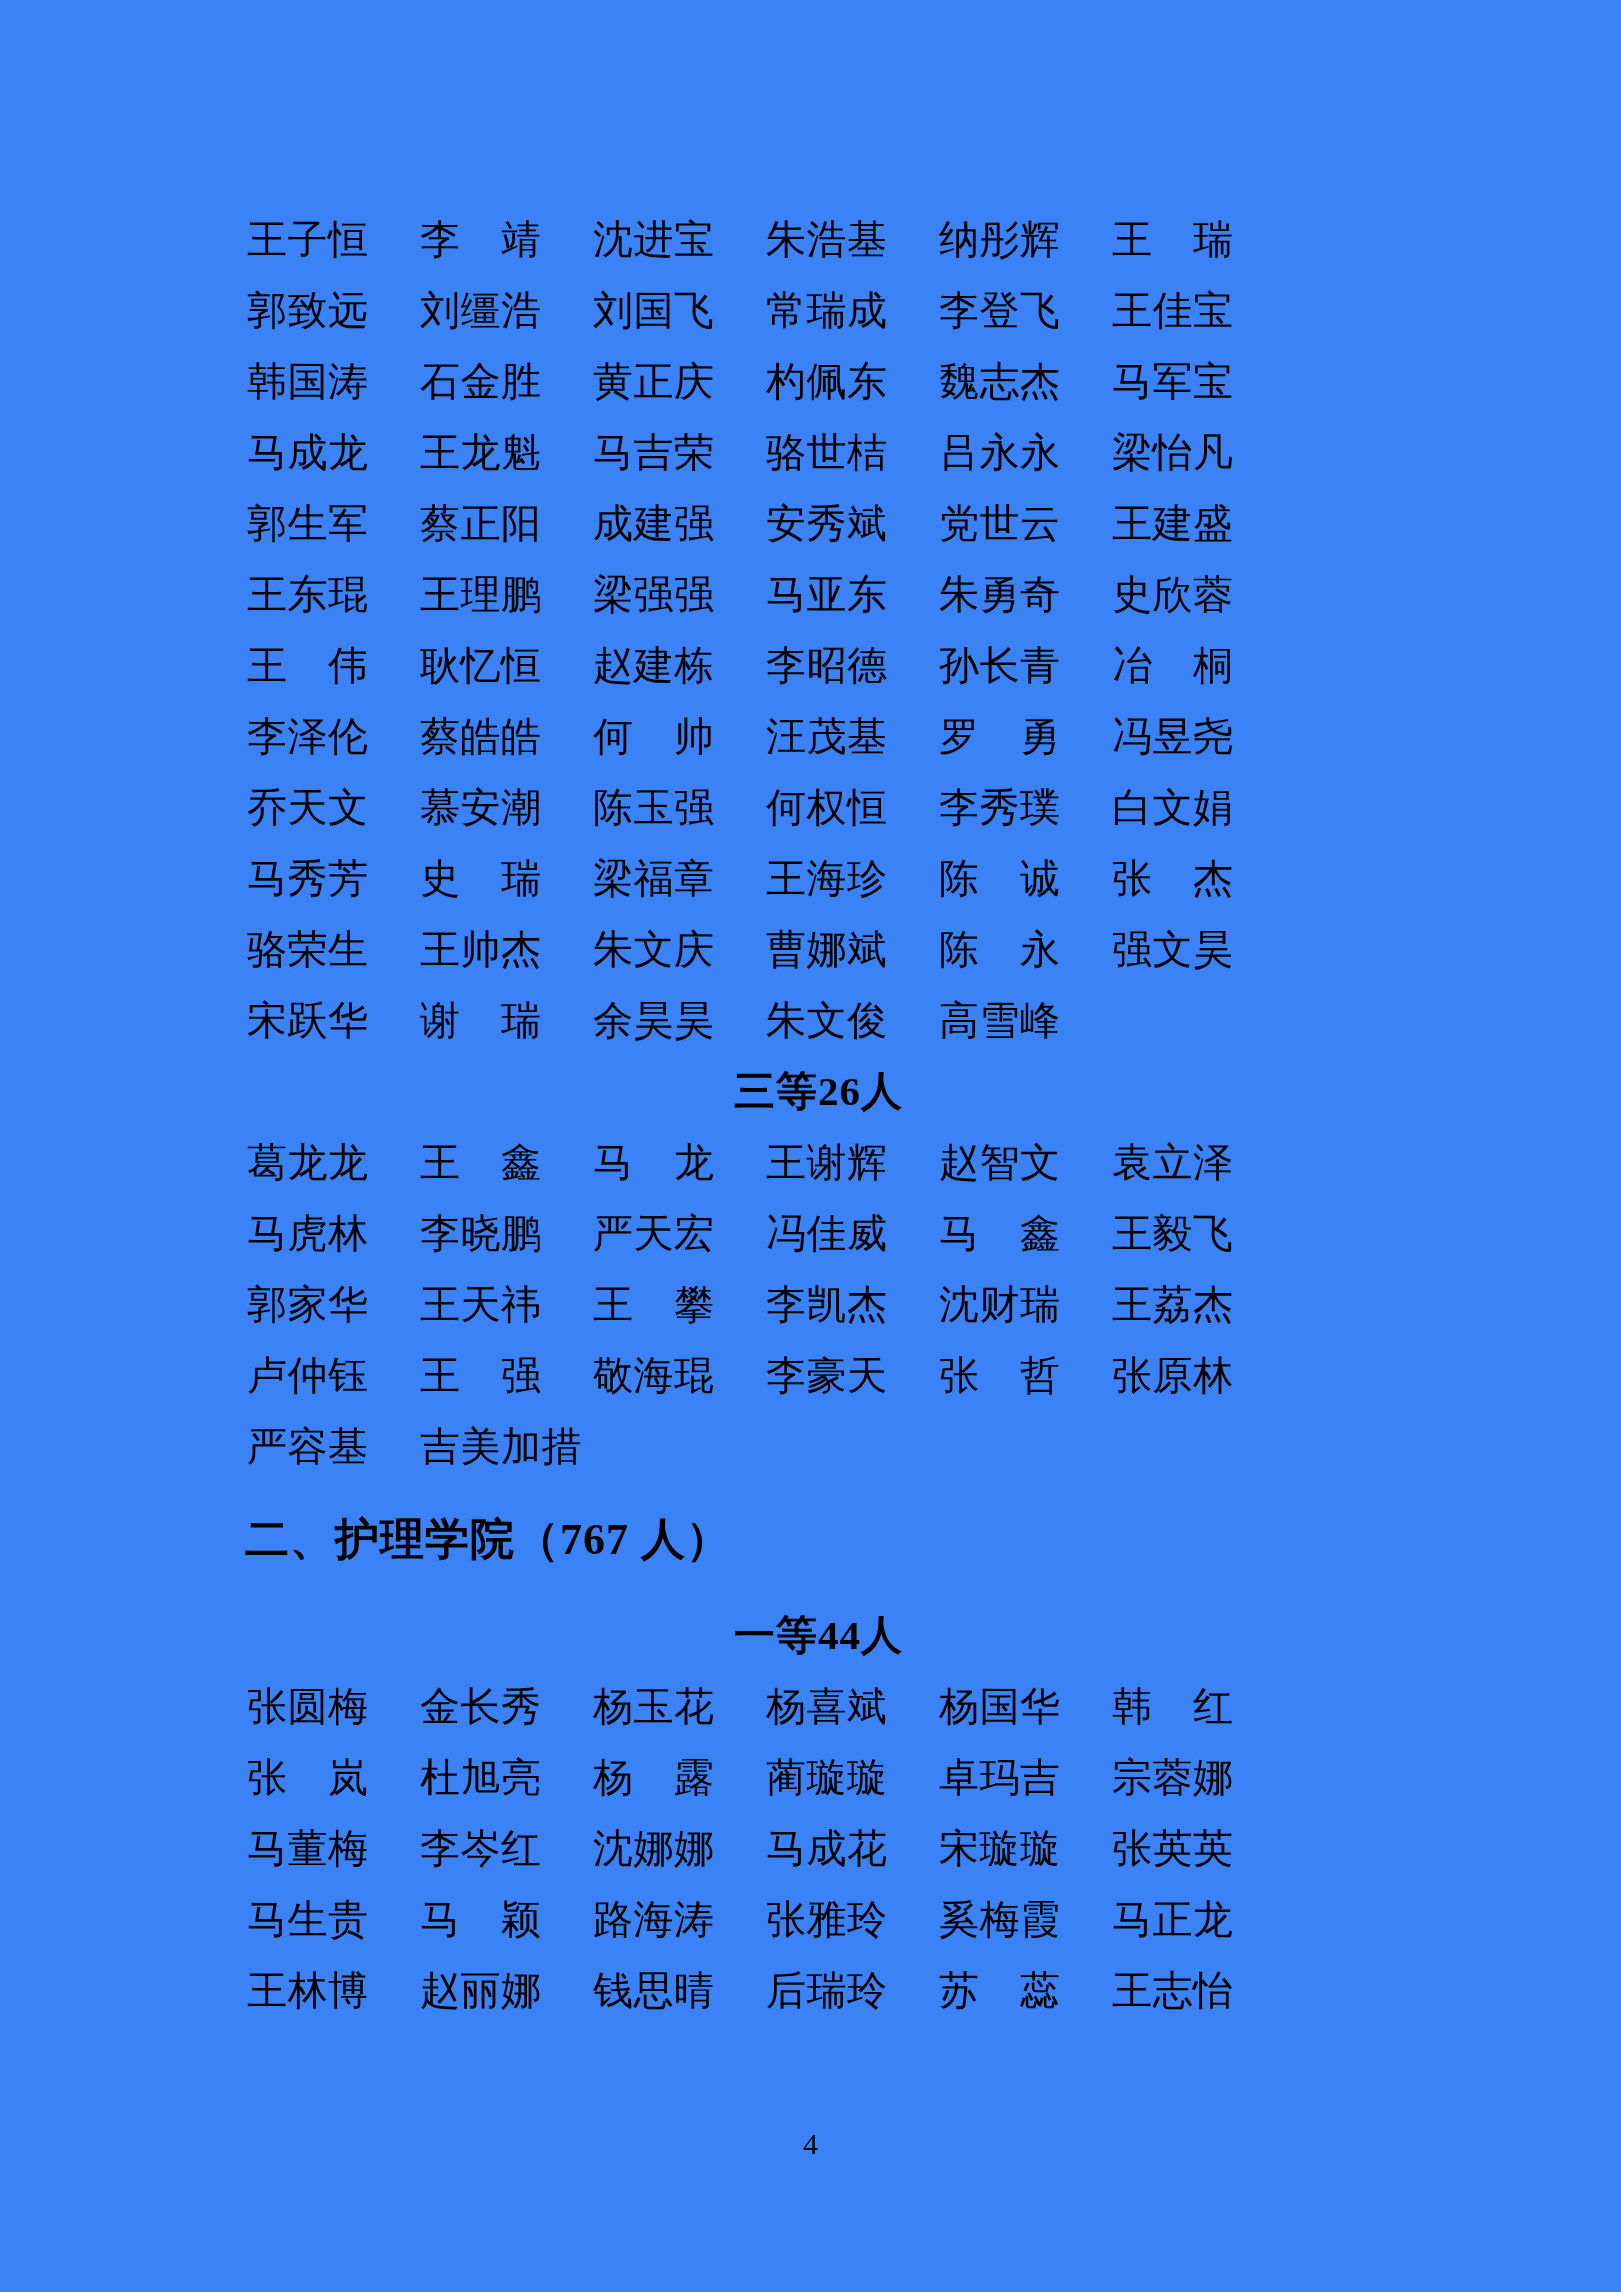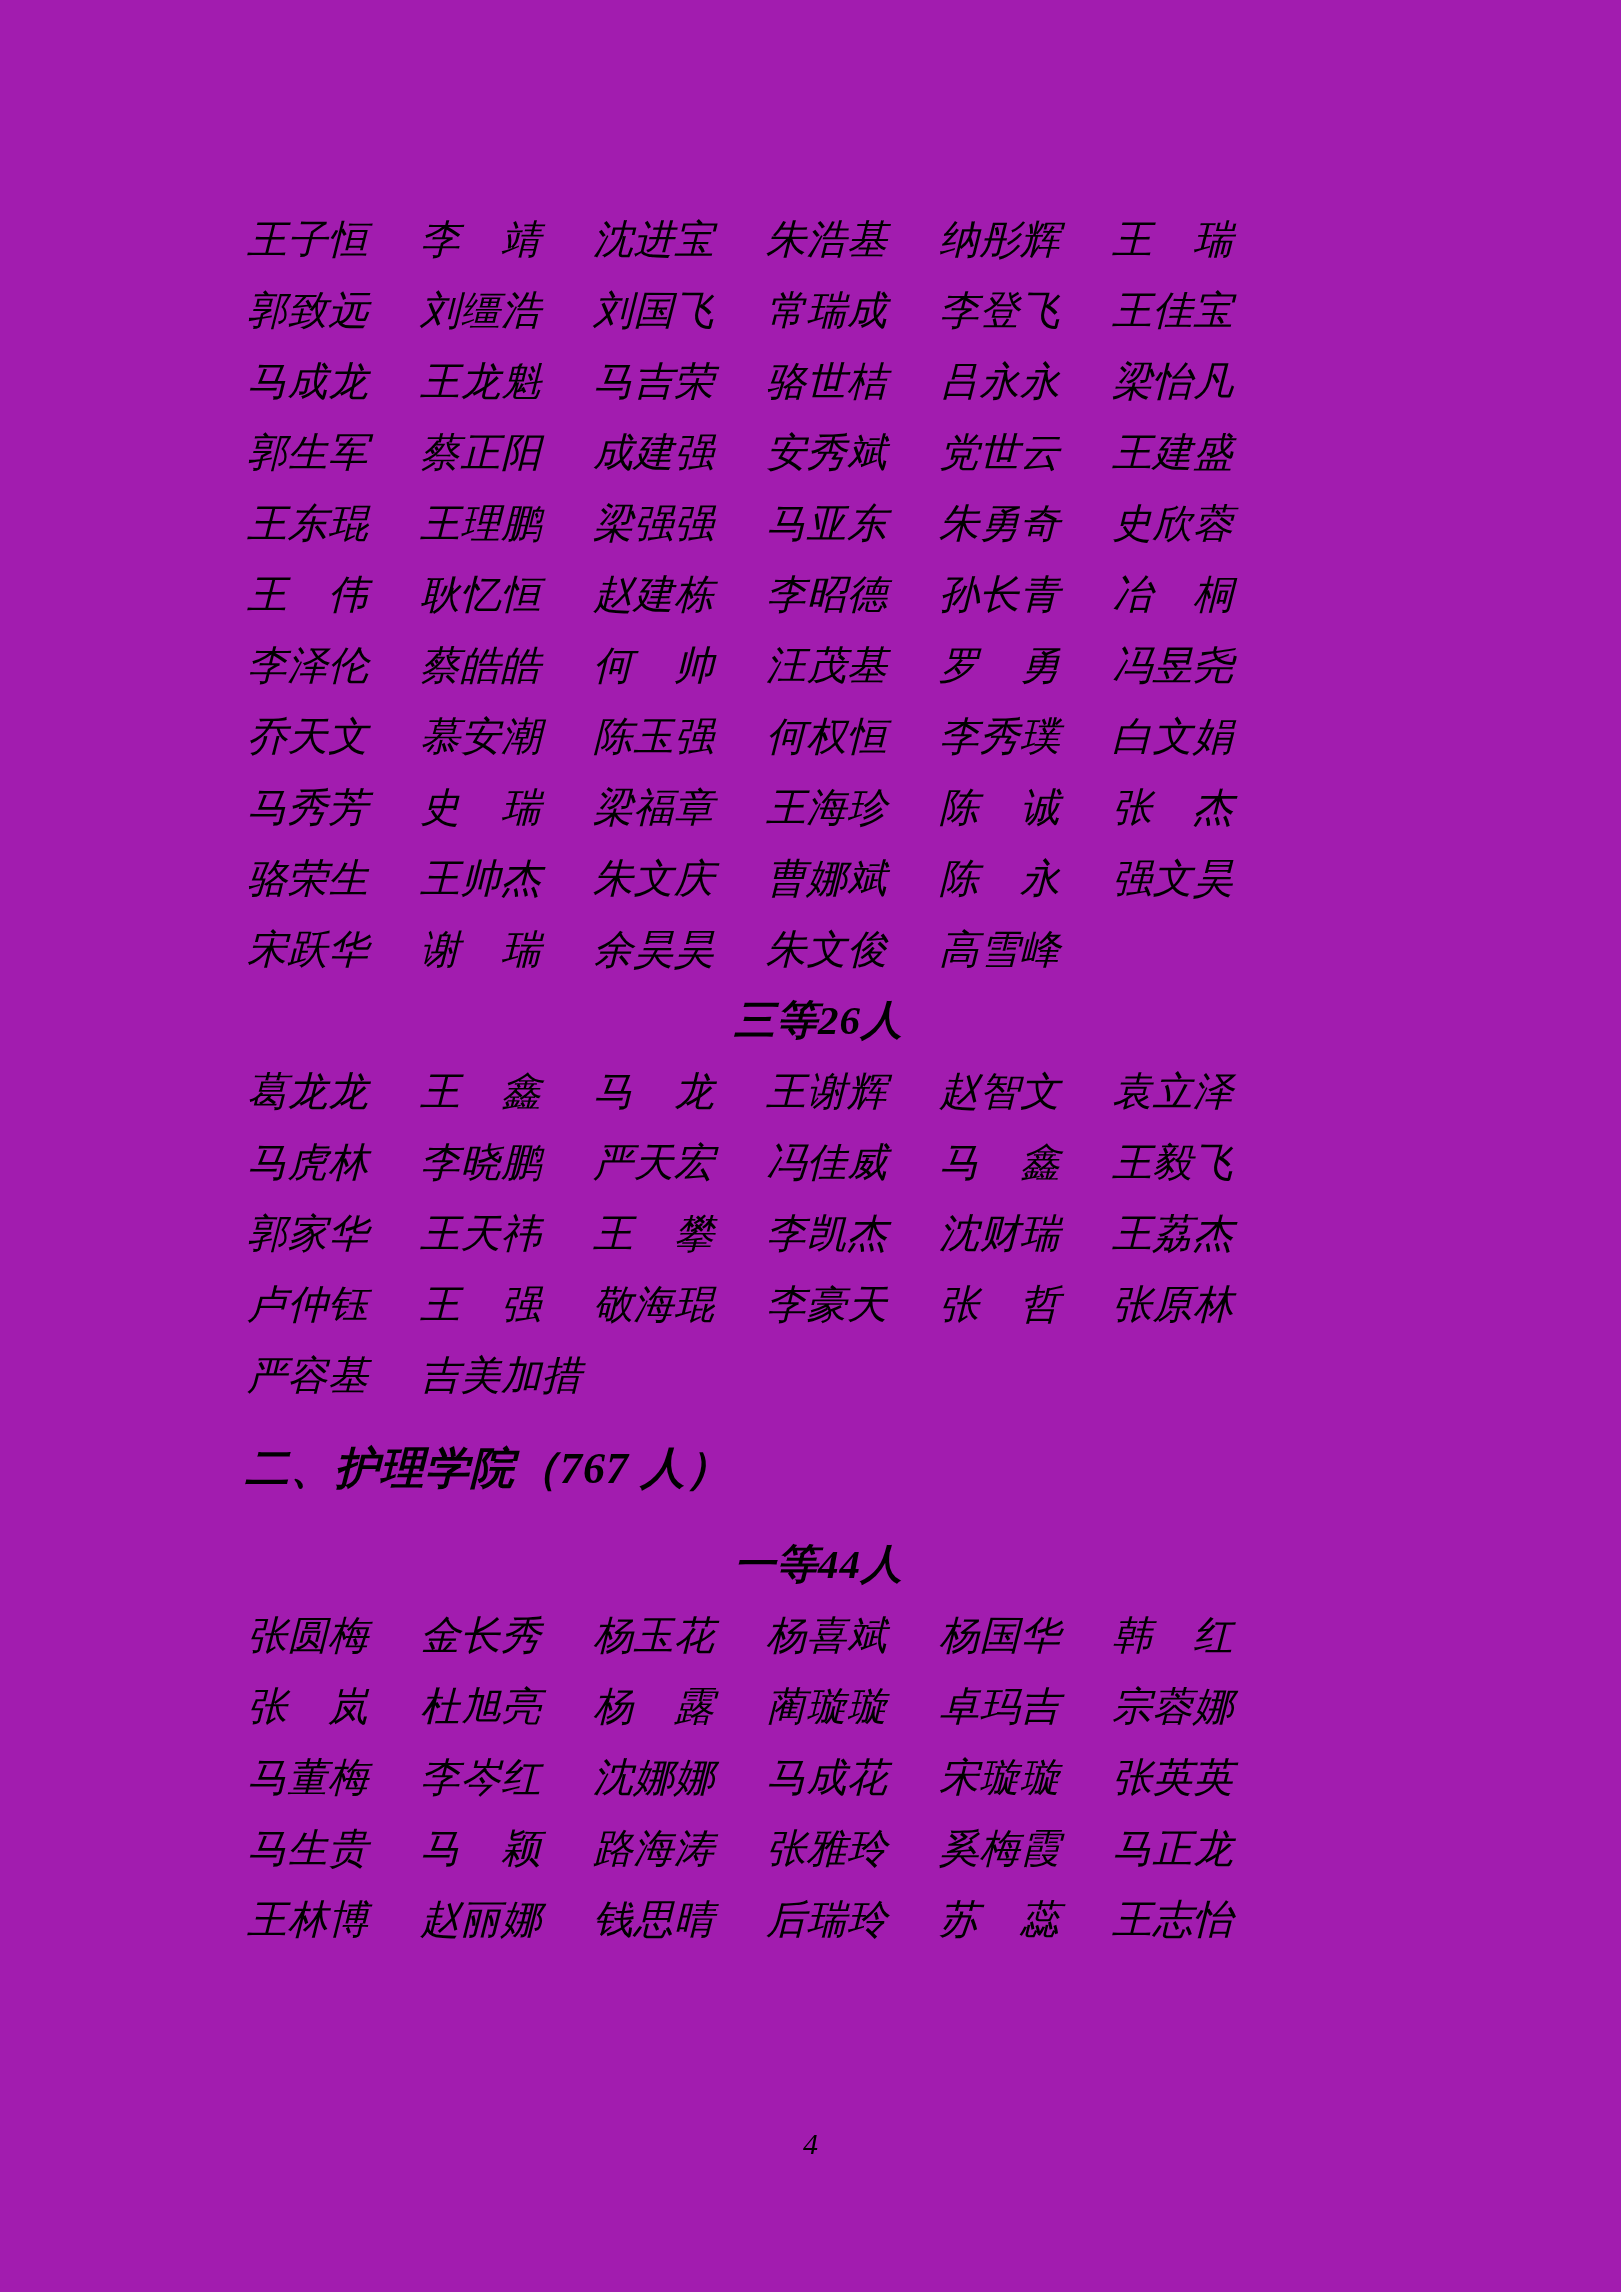--- a/index.html
+++ b/index.html
@@ -11,22 +11,21 @@
     width: 1621px;
     height: 2293px;
     position: relative;
     font-family: "Liberation Serif", "DejaVu Serif", serif;
     color: #000000;
     overflow: hidden;
   }
   .page {
     position: absolute;
     inset: 0;
-    background: #a21caf;
-    font-style: italic;
+    background: #3b82f6;
   }
   .content {
     position: absolute;
     top: 0;
     left: 0;
     width: 100%;
     padding-top: 204px;
     box-sizing: border-box;
   }
   .row {
@@ -87,20 +86,28 @@
       </div>
       <div class="row">
         <span class="name">郭致远</span>
         <span class="name">刘缰浩</span>
         <span class="name">刘国飞</span>
         <span class="name">常瑞成</span>
         <span class="name">李登飞</span>
         <span class="name">王佳宝</span>
       </div>
       <div class="row">
+        <span class="name">韩国涛</span>
+        <span class="name">石金胜</span>
+        <span class="name">黄正庆</span>
+        <span class="name">杓佩东</span>
+        <span class="name">魏志杰</span>
+        <span class="name">马军宝</span>
+      </div>
+      <div class="row">
         <span class="name">马成龙</span>
         <span class="name">王龙魁</span>
         <span class="name">马吉荣</span>
         <span class="name">骆世桔</span>
         <span class="name">吕永永</span>
         <span class="name">梁怡凡</span>
       </div>
       <div class="row">
         <span class="name">郭生军</span>
         <span class="name">蔡正阳</span>

